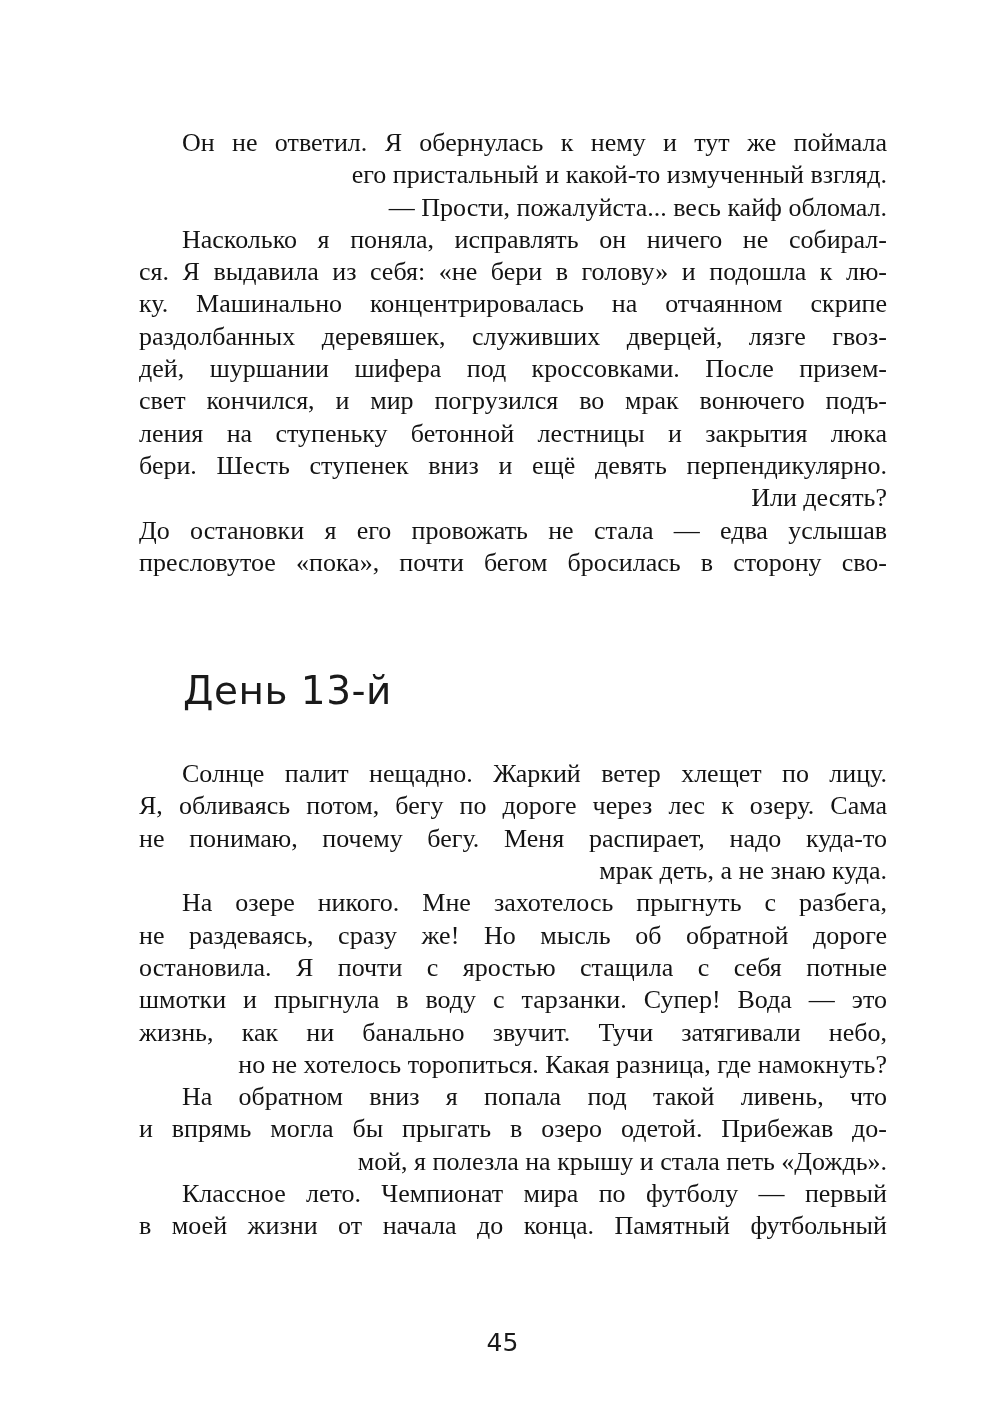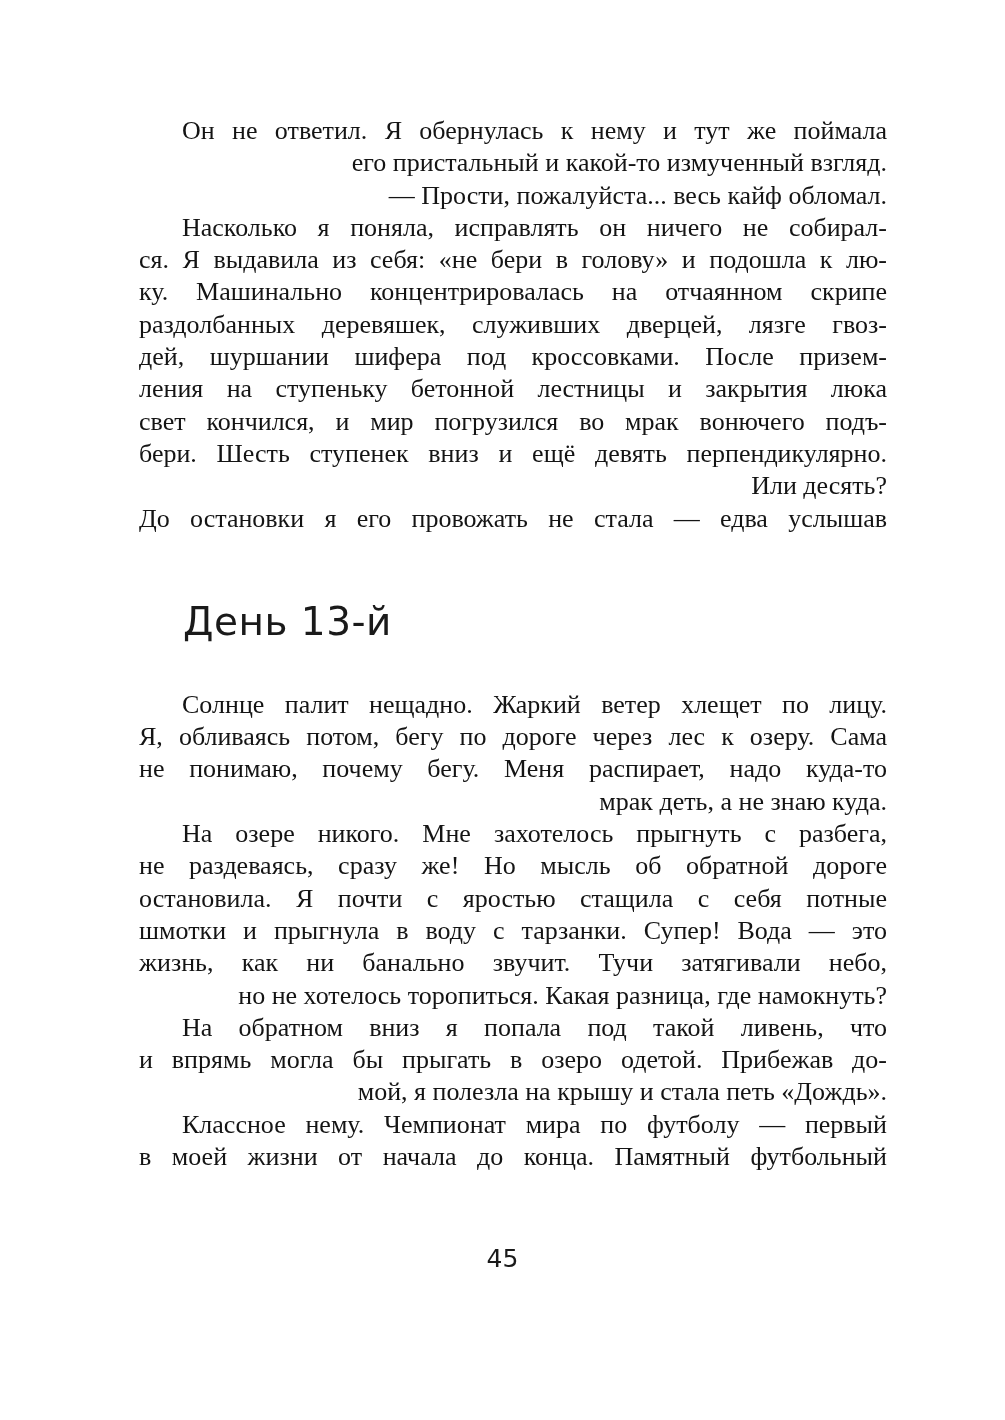--- a/index.html
+++ b/index.html
@@ -14,21 +14,21 @@
     overflow: hidden;
   }
   .page {
     position: absolute;
     inset: 0;
     background: #ffffff;
   }
   .text-block {
     position: absolute;
     left: 139px;
-    top: 0;
+    top: 12px;
     width: 748px;
     padding-top: 115px;
   }
   .para {
     margin: 0;
     padding: 0;
   }
   .ln {
     font-family: "Liberation Serif", serif;
     font-size: 26px;
@@ -42,27 +42,27 @@
   }
   .ln.first {
     text-indent: 43px;
   }
   .chapter-heading {
     font-family: "DejaVu Sans", sans-serif;
     font-size: 39px;
     line-height: 50px;
     font-weight: 500;
     color: #1a1a1a;
-    margin: 62px 0 42px 0;
+    margin: 87px 0 42px 0;
     padding-left: 44px;
     letter-spacing: 0.5px;
   }
   .page-number {
     position: absolute;
-    top: 1244px;
+    top: 1328px;
     left: 0;
     width: 100%;
     text-align: center;
     font-family: "DejaVu Sans", sans-serif;
     font-size: 25px;
     color: #1a1a1a;
   }
 </style>
 </head>
 <body>
@@ -78,28 +78,29 @@
     <div class="para">
       <div class="ln first">— Прости, пожалуйста... весь кайф обломал.</div>
     </div>
 
     <div class="para">
       <div class="ln first j">Насколько я поняла, исправлять он ничего не собирал-</div>
       <div class="ln j">ся. Я выдавила из себя: «не бери в голову» и подошла к лю-</div>
       <div class="ln j">ку. Машинально концентрировалась на отчаянном скрипе</div>
       <div class="ln j">раздолбанных деревяшек, служивших дверцей, лязге гвоз-</div>
       <div class="ln j">дей, шуршании шифера под кроссовками. После призем-</div>
+      <div class="ln j">свет кончился, и мир погрузился во мрак вонючего подъ-</div>
       <div class="ln j">ления на ступеньку бетонной лестницы и закрытия люка</div>
-      <div class="ln j">свет кончился, и мир погрузился во мрак вонючего подъ-</div>
       <div class="ln j">бери. Шесть ступенек вниз и ещё девять перпендикулярно.</div>
       <div class="ln">Или десять?</div>
     </div>
 
     <div class="para">
       <div class="ln j">До остановки я его провожать не стала — едва услышав</div>
+      <div class="ln j">пресловутое «пока», почти бегом бросилась в сторону сво-</div>
     </div>
 
     <div class="chapter-heading">День 13-й</div>
 
     <div class="para">
       <div class="ln first j">Солнце палит нещадно. Жаркий ветер хлещет по лицу.</div>
       <div class="ln j">Я, обливаясь потом, бегу по дороге через лес к озеру. Сама</div>
       <div class="ln j">не понимаю, почему бегу. Меня распирает, надо куда-то</div>
       <div class="ln">мрак деть, а не знаю куда.</div>
     </div>
@@ -113,20 +114,20 @@
       <div class="ln">но не хотелось торопиться. Какая разница, где намокнуть?</div>
     </div>
 
     <div class="para">
       <div class="ln first j">На обратном вниз я попала под такой ливень, что</div>
       <div class="ln j">и впрямь могла бы прыгать в озеро одетой. Прибежав до-</div>
       <div class="ln">мой, я полезла на крышу и стала петь «Дождь».</div>
     </div>
 
     <div class="para">
-      <div class="ln first j">Классное нему. Чемпионат мира по футболу — первый</div>
+      <div class="ln first j">Классное лето. Чемпионат мира по футболу — первый</div>
       <div class="ln j">в моей жизни от начала до конца. Памятный футбольный</div>
     </div>
 
   </div>
 
   <div class="page-number">45</div>
 </div>
 
 </body></html>

